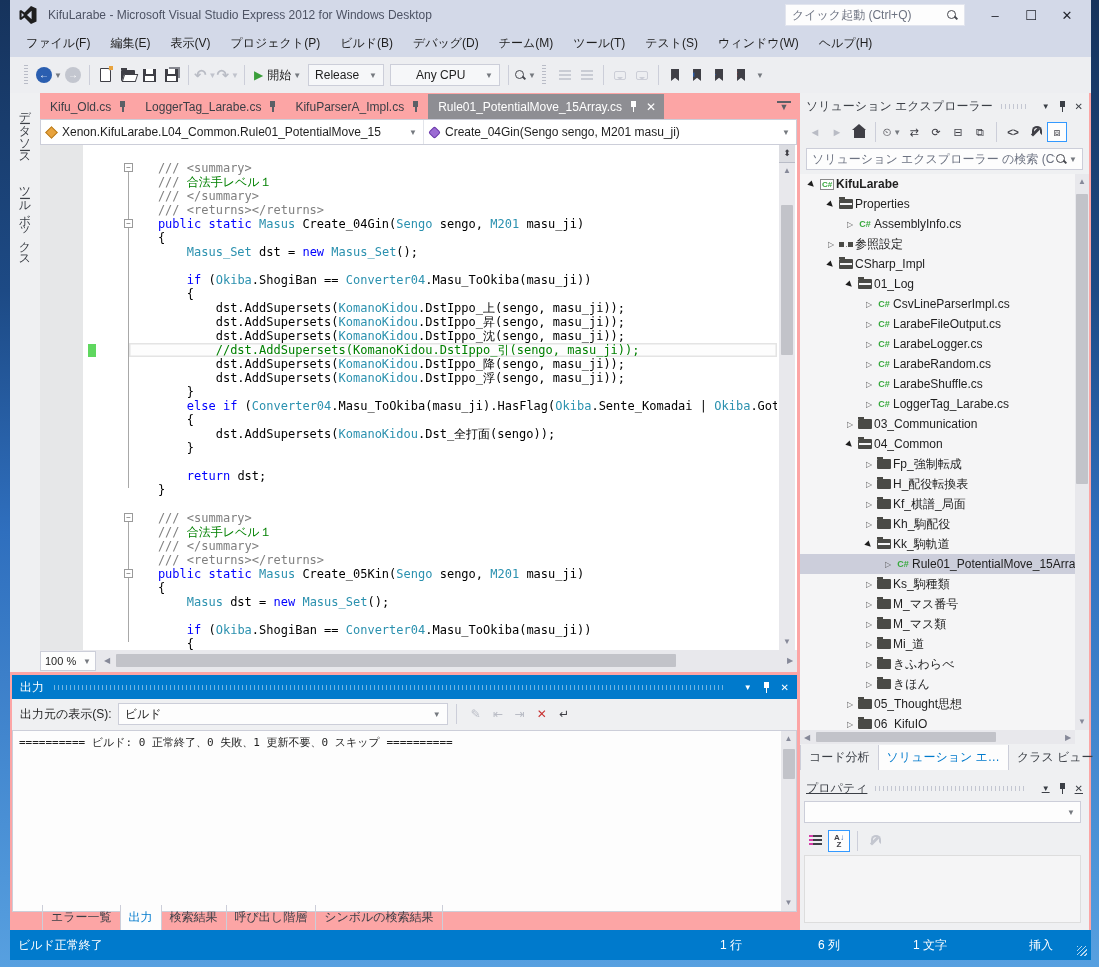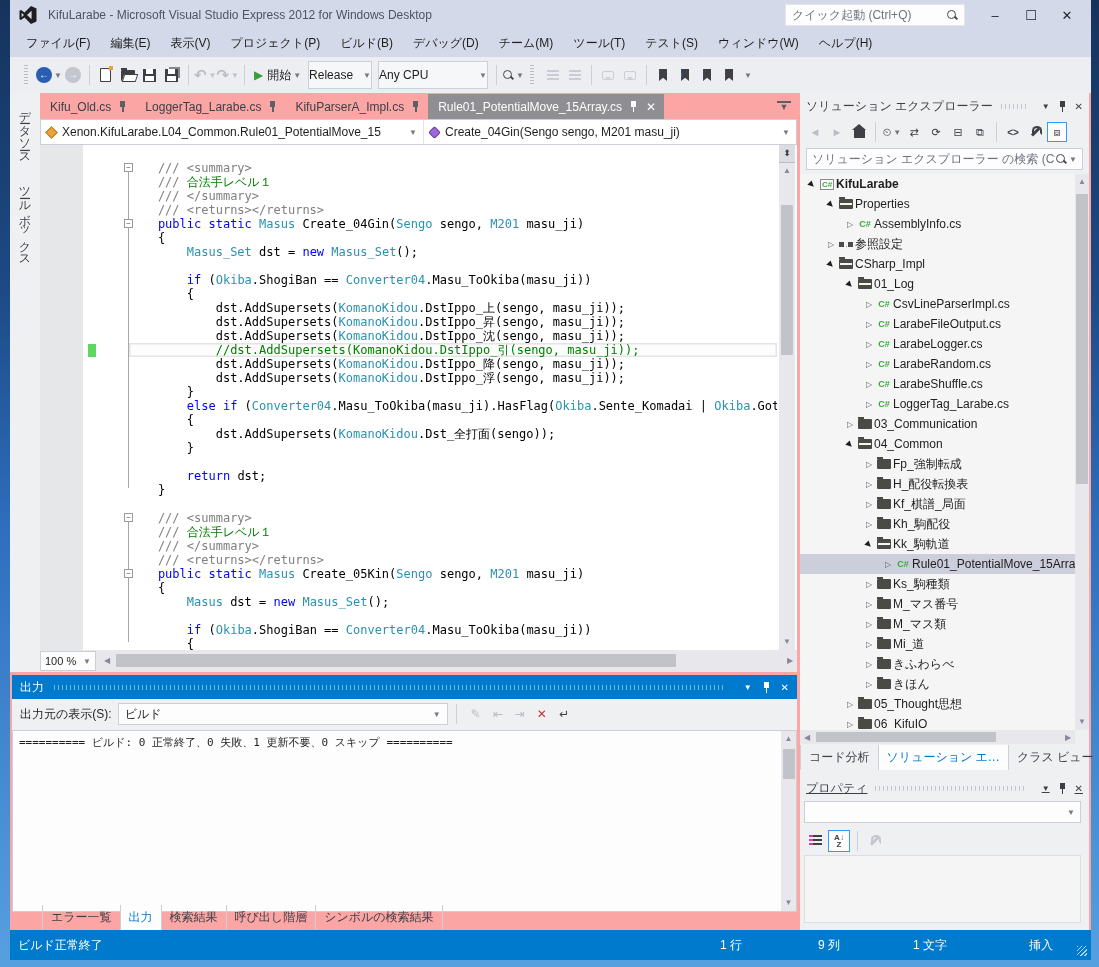--- a/index.html
+++ b/index.html
@@ -40,21 +40,21 @@
   .icon-page::after { content:""; position:absolute; right:-3px; top:-3px; width:4px; height:4px; background:#e8a33d; }
   .icon-folder-open-tb { width:14px; height:11px; background:#3f3f46; position:relative; border-radius:1px; }
   .icon-folder-open-tb::before { content:""; position:absolute; left:0; top:-2px; width:6px; height:2px; background:#3f3f46; }
   .icon-folder-open-tb::after { content:""; position:absolute; left:2px; top:4px; width:12px; height:6px; background:#fff; transform:skewX(-18deg); border:1px solid #3f3f46; }
   .icon-save { width:13px; height:13px; background:#3f3f46; position:relative; }
   .icon-save::before { content:""; position:absolute; left:3px; top:0; width:7px; height:5px; background:#fff; }
   .icon-save::after { content:""; position:absolute; left:2px; top:7px; width:9px; height:5px; background:#fff; }
   .icon-save.multi { box-shadow:3px -3px 0 -1px #85878f; }
   .undo-glyph { font-size:15px; color:#b9bcc5; font-weight:bold; }
   .play-glyph { color:#3a9e3a; font-size:12px; margin-right:4px; }
-  .combo { background:#f6f7f9; border:1px solid #ccced9; height:28px; display:flex; align-items:center; padding:0 0; margin:0 3px; }
+  .combo { background:#f6f7f9; border:1px solid #ccced9; height:22px; display:flex; align-items:center; padding:0 6px; margin:0 3px; }
   .combo .cb-text { margin-right:8px; white-space:nowrap; }
   .flag { width:8px; height:12px; background:#3f3f46; clip-path:polygon(0 0,100% 0,100% 100%,50% 72%,0 100%); position:relative; }
   .flag .ov { position:absolute; font-size:8px; font-weight:bold; left:-5px; top:1px; }
   .gray-lines { width:12px; height:10px; background:repeating-linear-gradient(180deg,#c9ccd4 0 2px,transparent 2px 4px); }
   .bubble { width:12px; height:9px; border:1.4px solid #ccced7; border-radius:2px; position:relative; }
   .bubble::after { content:""; position:absolute; left:2px; bottom:-4px; border:3px solid transparent; border-top-color:#ccced7; }
 
   
   .left-strip { position:absolute; left:0; top:93px; width:30px; height:579px; background:#eff0f2; }
   .side-tab { writing-mode:vertical-rl; text-orientation:mixed; color:#3b3f46; font-size:12px; padding:10px 6px; white-space:nowrap; }
@@ -249,21 +249,21 @@
     <div class="tb-btn" style="padding:0 4px;">
       <span class="play-glyph">▶</span>
       <span>開始</span>
       <span class="dd-arrow">▼</span>
     </div>
     <div class="combo">
       <span class="cb-text">Release</span>
         <span class="dd-arrow">▼</span>
     </div>
     <div class="combo" style="width:110px;">
-      <span class="cb-text" style="flex:1;">Any CPU</span>
+      <span class="cb-text" style="flex:1;margin-left:19px;">Any CPU</span>
         <span class="dd-arrow">▼</span>
     </div>
     <div class="tb-sep"></div>
     <div class="tb-btn">
         <span class="mag"></span>
         <span class="dd-arrow">▼</span>
       </div>
     <div class="grip-v" style="margin-left:6px;"></div>
     <div class="tb-btn">
         <span class="gray-lines"></span>
@@ -713,18 +713,18 @@
       <span class="pt-icon">
           <span class="wrench" style="color:#c3c6cf;"></span>
         </span>
     </div>
     <div class="props-content"></div>
   </div>
 
   <div class="statusbar">
     <span class="sb-msg">ビルド正常終了</span>
     <span class="sb-field" style="left:710px;">1 行</span>
-    <span class="sb-field" style="left:808px;">9 列</span>
+    <span class="sb-field" style="left:808px;">6 列</span>
     <span class="sb-field" style="left:903px;">1 文字</span>
     <span class="sb-field" style="right:38px;">挿入</span>
     <span class="sb-grip"></span>
   </div>
 </div>
 
 </body></html>

